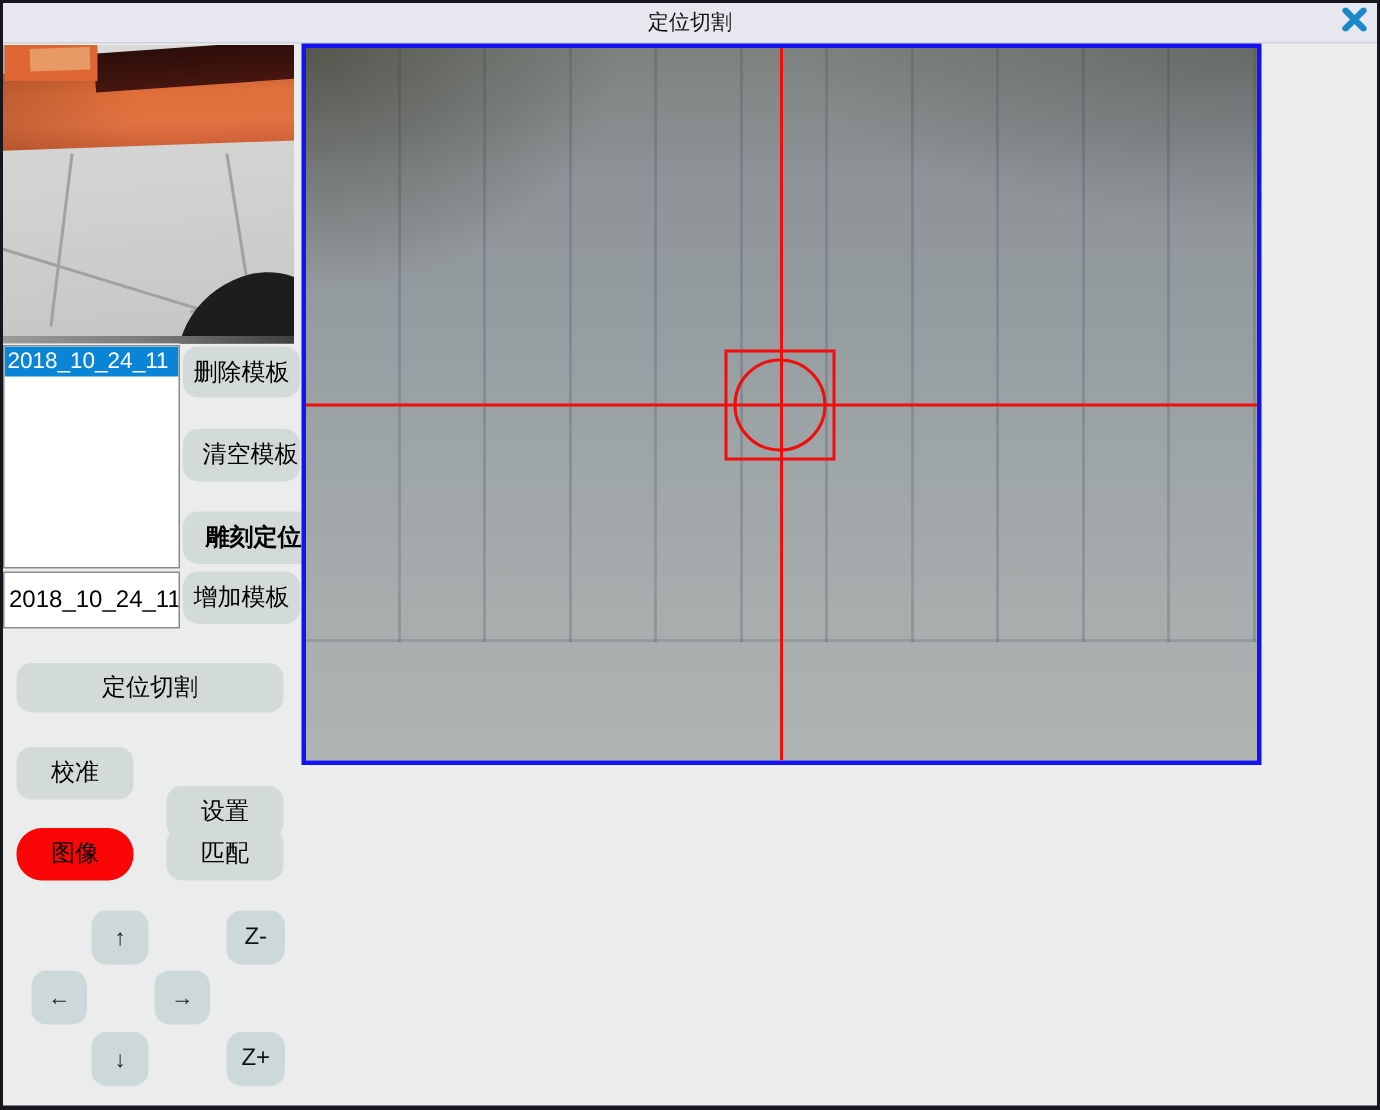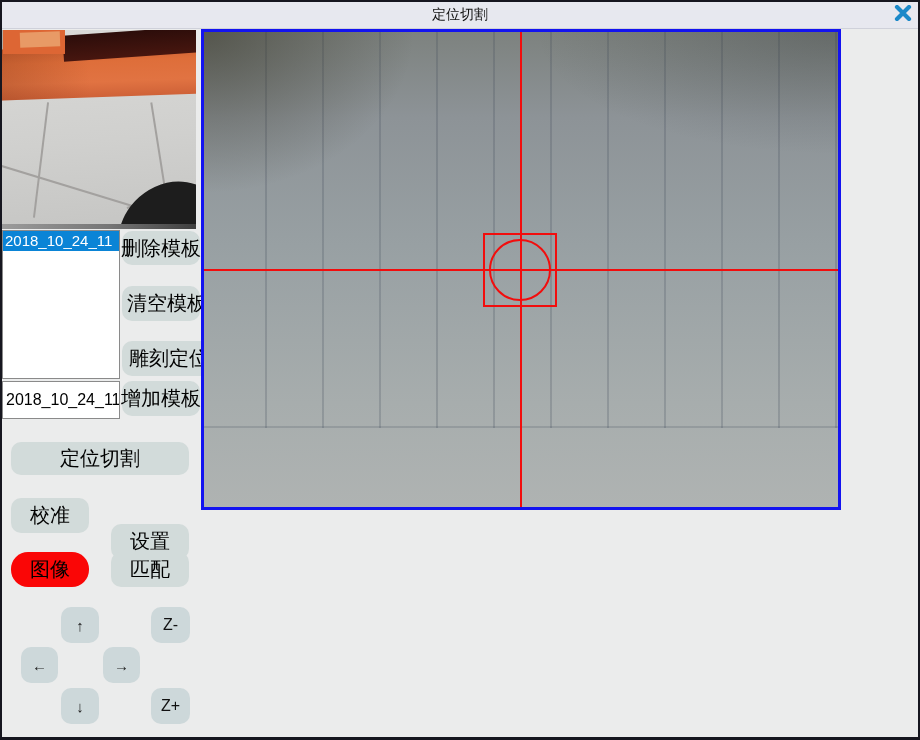--- a/index.html
+++ b/index.html
@@ -31,21 +31,21 @@
     position: absolute; right: 7px; top: 6px;
     width: 20px; height: 18px;
     display: flex; align-items: center; justify-content: center;
     cursor: pointer;
   }
   
   .btn {
     position: absolute;
     background: #d2dbda;
     border: none; border-radius: 10px;
-    font-size: 20px; color: #000;
+    font-size: 16px; color: #000;
     font-family: inherit;
     display: flex; align-items: center; justify-content: center;
     cursor: pointer;
     white-space: nowrap;
   }
   .btn.red { background: #fa0606; border-radius: 17px; }
   .jog { background: #cdd8da; font-size: 15px; color: #222; }
   .zbtn { font-size: 16px; color: #111; }
   
   .thumb {
@@ -160,21 +160,21 @@
 </div>
 
 <div class="listbox">
   <div class="list-item selected">2018_10_24_11</div>
 </div>
 
 <input class="name-input" type="text" value="2018_10_24_11" style="">
 
 <button class="btn" style="left:122px; top:231px; width:78px; height:34px;">删除模板</button>
 <button class="btn" style="left:122px; top:286px; width:78px; height:35px;padding-left:12px;">清空模板</button>
-<button class="btn" style="left:122px; top:341px; width:94px; height:35px;">雕刻定位</button>
+<button class="btn" style="left:122px; top:341px; width:94px; height:35px;font-weight:bold;">雕刻定位</button>
 <button class="btn" style="left:122px; top:381px; width:78px; height:35px;">增加模板</button>
 
 <button class="btn" style="left:11px; top:442px; width:178px; height:33px;">定位切割</button>
 <button class="btn" style="left:11px; top:498px; width:78px; height:35px;">校准</button>
 <button class="btn" style="left:111px; top:524px; width:78px; height:35px;">设置</button>
 <button class="btn red" style="left:11px; top:552px; width:78px; height:35px;">图像</button>
 <button class="btn" style="left:111px; top:552px; width:78px; height:35px;text-align:center;">匹配</button>
 
 <button class="btn jog" style="left:61px; top:607px; width:38px; height:36px;">↑</button>
 <button class="btn jog zbtn" style="left:151px; top:607px; width:39px; height:36px;">Z-</button>

